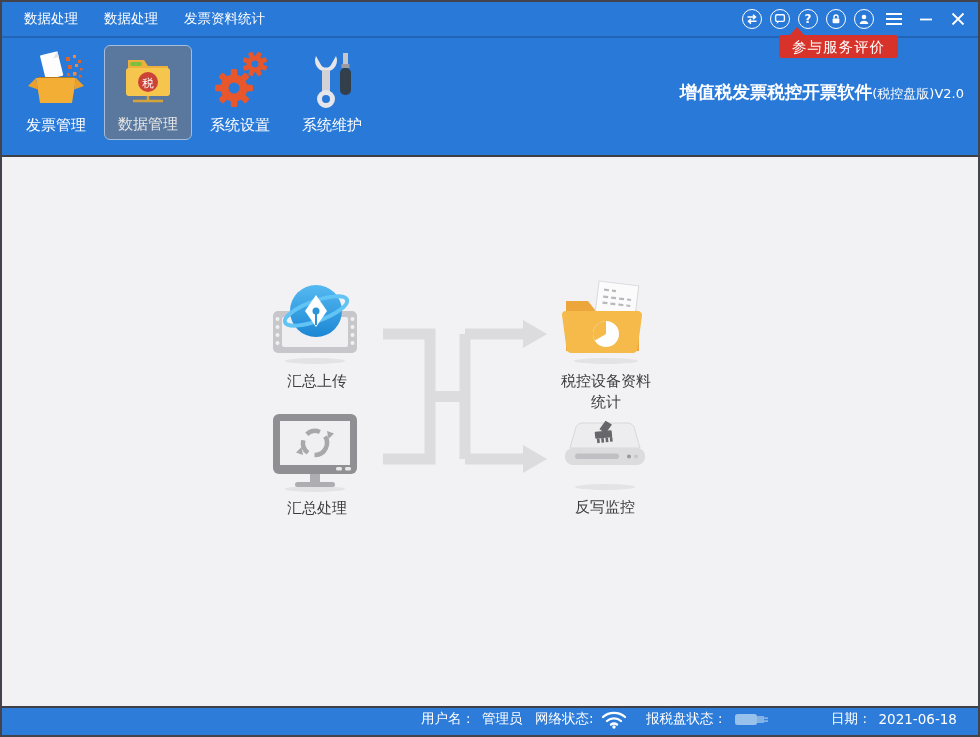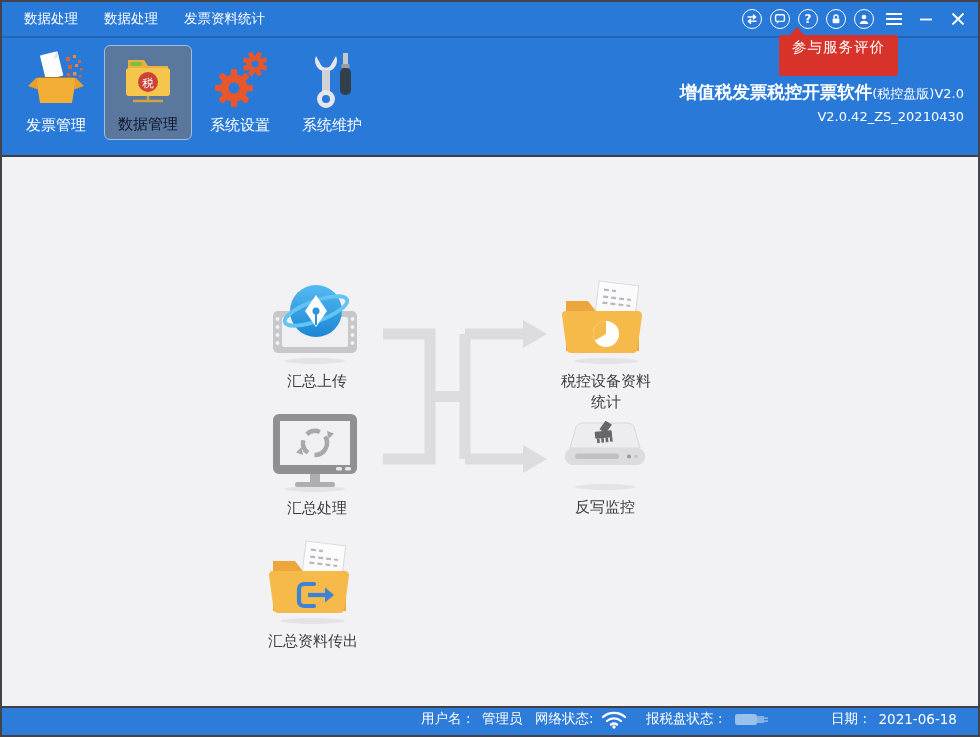--- a/index.html
+++ b/index.html
@@ -13,33 +13,33 @@
   .menu-item{color:#fff;font-size:13.5px;padding:0 13px;height:34px;display:flex;align-items:center;cursor:default;}
   .menu-item:first-child{margin-left:9px;}
   .titlebar-right{position:absolute;right:8px;top:0;height:34px;display:flex;align-items:center;gap:8px;}
   .circle-icon{width:20px;height:20px;border:1.6px solid #fff;border-radius:50%;
                display:flex;align-items:center;justify-content:center;color:#fff;
                font-size:12px;font-weight:bold;box-sizing:border-box;}
   .winbtn{width:24px;height:24px;display:flex;align-items:center;justify-content:center;}
 
   
   .badge{position:absolute;top:33px;right:80px;background:#d7332a;color:#fff;font-size:14.5px;
-         padding:3px 13px 19px;border-radius:3px;z-index:30;letter-spacing:1px;}
+         padding:3px 13px 1px;border-radius:3px;z-index:30;letter-spacing:1px;}
   .badge::before{content:"";position:absolute;top:-8px;left:10px;border-left:8px solid transparent;
          border-right:8px solid transparent;border-bottom:9px solid #d7332a;}
 
   
   .toolbar{height:110px;background:#2979d9;border-bottom:2px solid #3f3f46;position:relative;
            display:flex;align-items:flex-start;padding:7px 0 0 10px;box-sizing:content-box;flex:0 0 auto;}
   .tool-btn{width:88px;height:95px;margin-right:4px;border-radius:6px;display:flex;flex-direction:column;
             align-items:center;justify-content:flex-end;padding-bottom:5px;box-sizing:border-box;}
   .tool-btn .icon-wrap{flex:1;display:flex;align-items:center;justify-content:center;}
   .tool-label{color:#fff;font-size:15px;line-height:20px;}
   .tool-btn.selected{background:#5a789e;border:1px solid #a4bdd8;}
-  .tool-btn.selected .tool-label{color:#0f172a;}
+  .tool-btn.selected .tool-label{color:#e5e5e5;}
   .app-title{position:absolute;right:14px;top:42px;text-align:right;color:#fff;}
   .app-title .line1{font-size:17.5px;font-weight:bold;}
   .app-title .edition{font-size:13px;font-weight:normal;margin-top:33px;}
   .app-title .line2{font-size:13px;margin-top:5px;}
 
   
   .content{position:relative;flex:1;background:#f2f2f4;}
   .node{position:absolute;text-align:center;color:#3c3c3e;font-size:15px;line-height:21px;font-family:Liberation Serif, serif;}
   .node .nlabel{display:inline-block;}
   .node .wrap2{width:98px;}
@@ -198,21 +198,20 @@
           <rect x="38" y="17" width="11" height="27" rx="5" fill="#333f4b"></rect>
         </svg>
       </div>
       <div class="tool-label">系统维护</div>
     </div>
 
     <div class="app-title">
       <div class="line1">
         <span>增值税发票税控开票软件</span><span class="edition">(税控盘版)V2.0</span>
       </div>
-      <div class="line2">V2.0.42_ZS_20210430</div>
     </div>
   </div>
 
   <div class="content">
 
     <svg class="flow" width="180" height="180" viewBox="0 0 180 180">
       <g stroke="#dcdcde" stroke-width="11" fill="none">
         <path d="M8,22 H55 V147 H8"></path>
         <path d="M55,84.5 H90"></path>
         <path d="M90,147 V22"></path>
@@ -297,35 +296,20 @@
           <rect x="50" y="12" width="17" height="7" rx="1"></rect>
           <rect x="51.5" y="19" width="2.6" height="4.5"></rect>
             <rect x="55.8" y="19" width="2.6" height="4.5"></rect>
           <rect x="60.1" y="19" width="2.6" height="4.5"></rect>
             <rect x="64.4" y="19" width="2.6" height="4.5"></rect>
         </g>
       </svg>
       <div class="nlabel">反写监控</div>
     </div>
 
-    <div class="node" style="left:241px;top:382px;width:140px;">
-      <svg width="120" height="86" viewBox="0 0 120 86">
-        <ellipse cx="60" cy="82" rx="32" ry="3" fill="#e3e3e6"></ellipse>
-        <path d="M20,22 h22 l7,9 h39 a5,5 0 0 1 5,5 v36 H20 z" fill="#eca63b"></path>
-        <g transform="rotate(7 68 28)">
-          <rect x="50" y="4" width="40" height="52" fill="#fbfbfc" stroke="#d9d9dc"></rect>
-          <path d="M56,12 h12 M56,19 h28 M56,25 h28" stroke="#b9b9bd" stroke-width="2.2" stroke-dasharray="5 3" fill="none"></path>
-        </g>
-        <path d="M16,36 a4,4 0 0 1 4,-4 h72 a4,4 0 0 1 4,4.6 l-4.5,33 a5,5 0 0 1 -5,4.4 H25.5 a5,5 0 0 1 -5,-4.4 z" fill="#f5ba49"></path>
-        <path d="M61,45 h-10 a5,5 0 0 0 -5,5 v12 a5,5 0 0 0 5,5 h10" stroke="#3b82d8" stroke-width="4.2" fill="none" stroke-linecap="round"></path>
-        <path d="M55,56 H74" stroke="#3b82d8" stroke-width="4.2" fill="none"></path>
-        <path d="M72,48.5 L81,56 L72,63.5 Z" fill="#3b82d8"></path>
-      </svg>
-      <div class="nlabel">汇总资料传出</div>
-    </div>
 
   </div>
 
   <div class="statusbar">
     <div class="sb-item" style="left:419px;">
       <span>用户名：</span>
       <span>管理员</span>
     </div>
     <div class="sb-item" style="left:533px;">
       <span>网络状态:</span>

